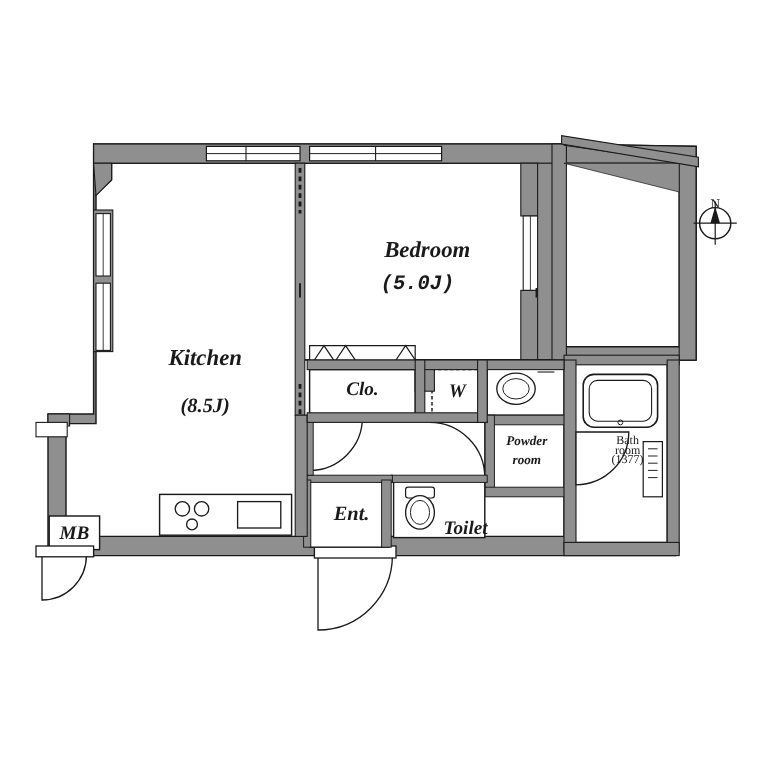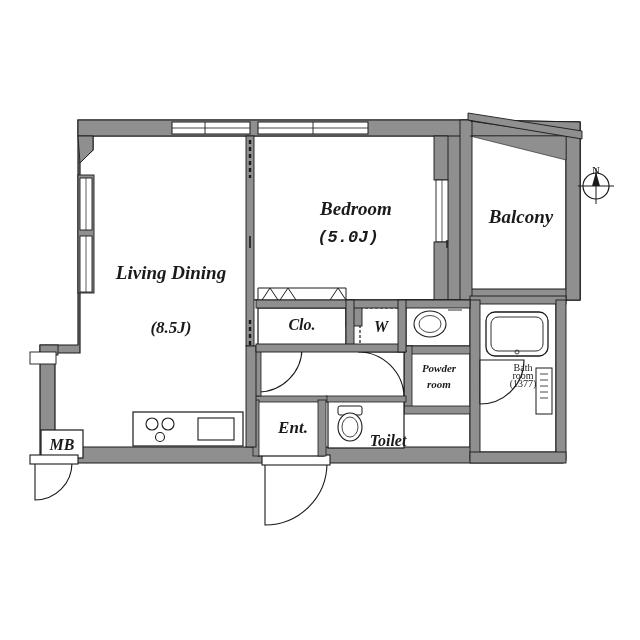--- a/index.html
+++ b/index.html
@@ -194,27 +194,26 @@
     </g>
 
     <g>
       <circle cx="596" cy="186" r="13" fill="#ffffff" stroke="#1a1a1a" stroke-width="1.2"></circle>
       <line x1="596" y1="168" x2="596" y2="204" stroke="#1a1a1a" stroke-width="1"></line>
       <line x1="578" y1="186" x2="614" y2="186" stroke="#1a1a1a" stroke-width="1"></line>
       <path d="M596,172 L600,186 L592,186 Z" fill="#1a1a1a"></path>
     </g>
   </svg>
 
-  <div class="lbl room-name big" style="left:106px;top:262px;width:130px;">Living Dining</div>
-  <div class="lbl room-name mid" style="left:106px;top:318px;width:130px;">(8.5J)</div>
+  <div class="lbl room-name big" style="left:106px;top:288px;width:130px;">Kitchen</div>
+  <div class="lbl room-name mid" style="left:106px;top:328px;width:130px;">(8.5J)</div>
 
   <div class="lbl room-name big" style="left:296px;top:198px;width:120px;">Bedroom</div>
   <div class="lbl room-name mid" style="left:288px;top:228px;width:120px;font-family:Liberation Mono, monospace;">(5.0J)</div>
 
-  <div class="lbl room-name big" style="left:466px;top:206px;width:110px;">Balcony</div>
 
   <div class="lbl room-name sm" style="left:262px;top:316px;width:80px;">Clo.</div>
 
   <div class="lbl room-name sm" style="left:366px;top:318px;width:30px;">W</div>
 
   <div class="lbl room-name xs" style="left:410px;top:362px;width:58px;">Powder</div>
   <div class="lbl room-name xs" style="left:410px;top:378px;width:58px;">room</div>
 
   <div class="lbl xxs" style="left:500px;top:364px;width:46px;">Bath</div>
   <div class="lbl xxs" style="left:500px;top:372px;width:46px;">room</div>

